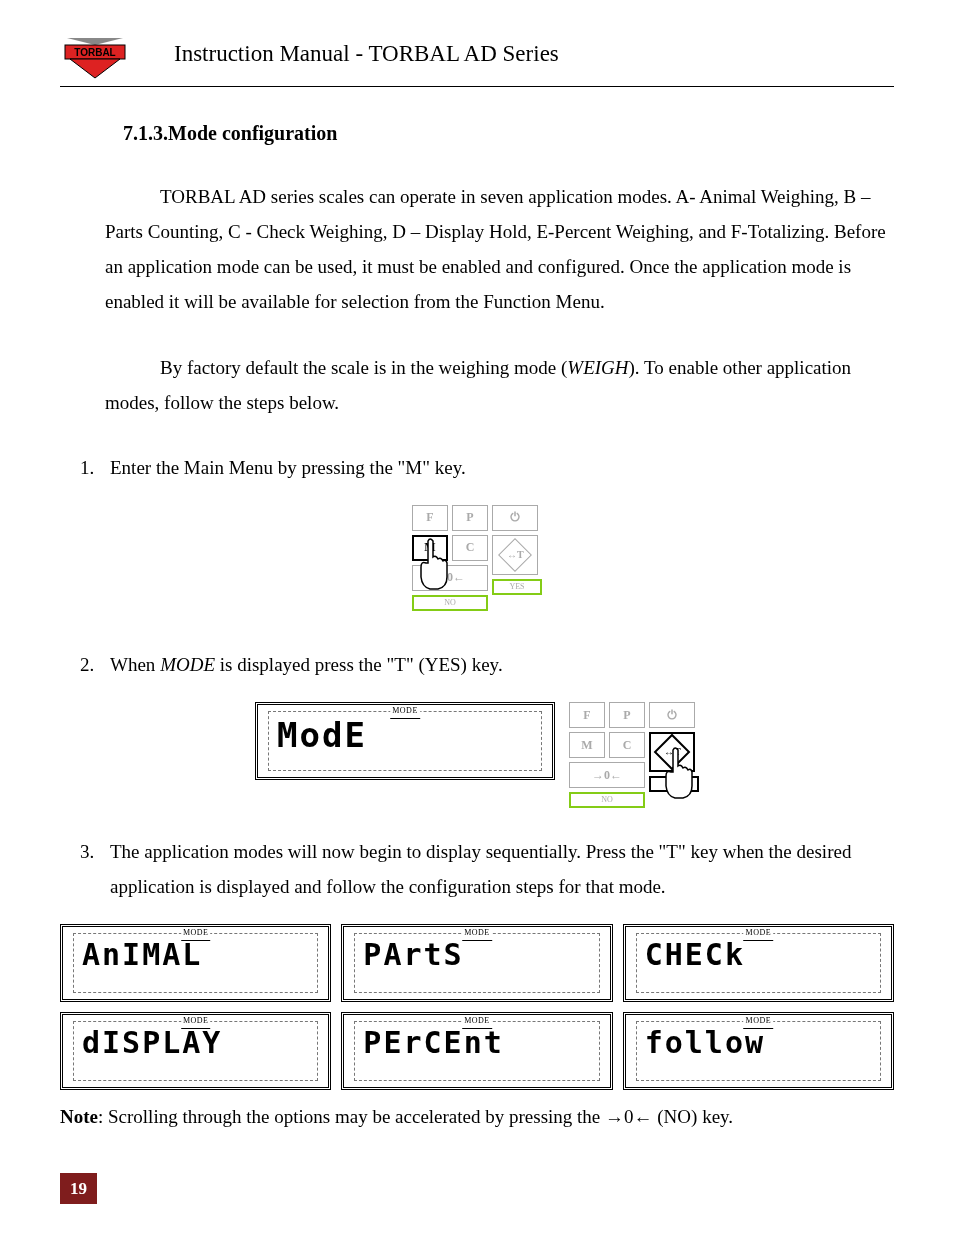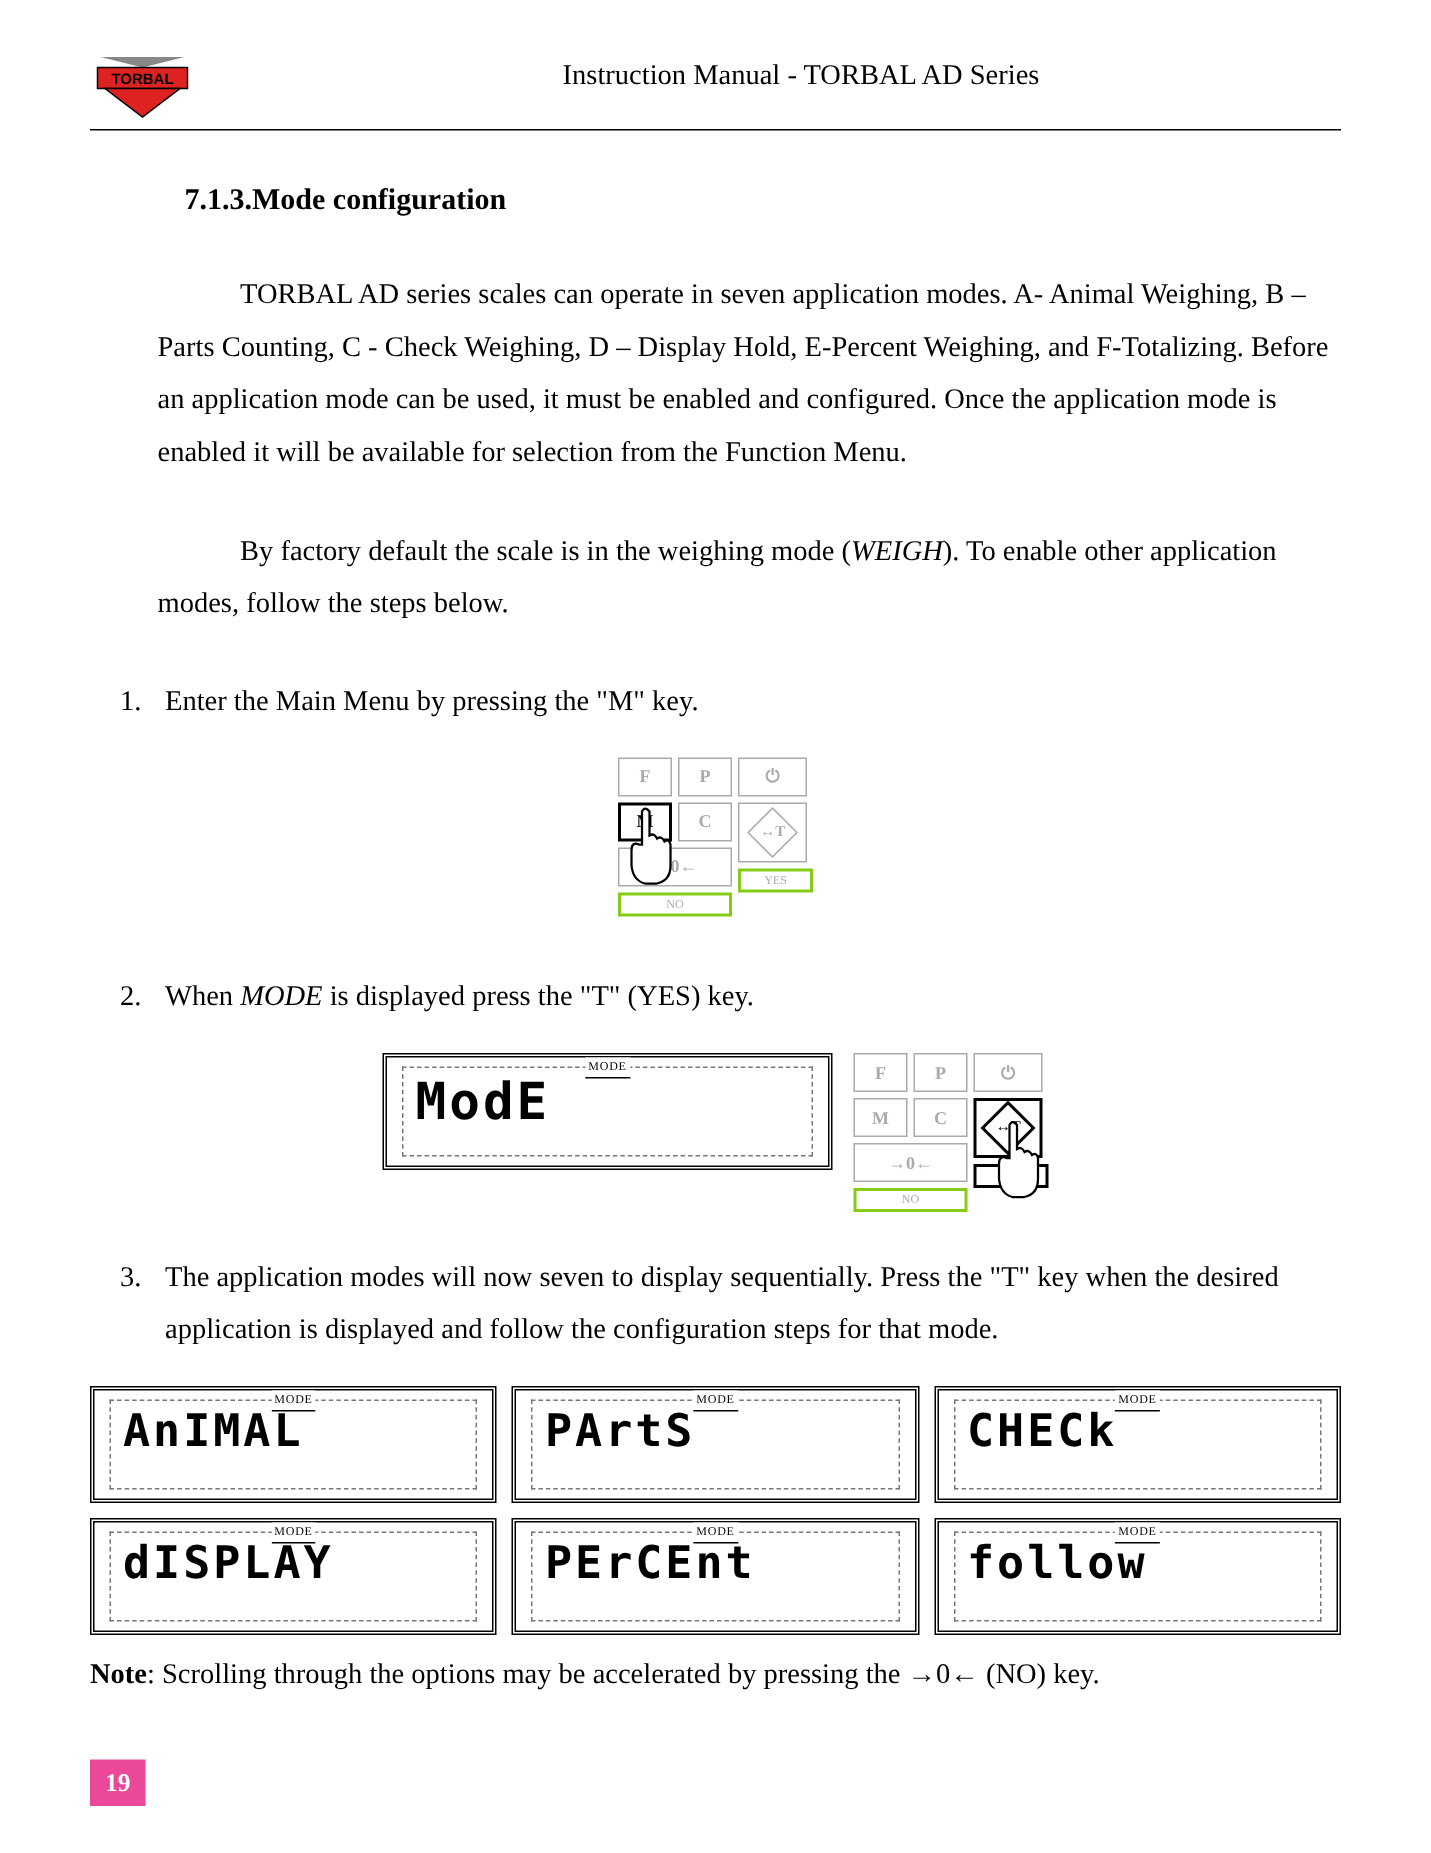--- a/index.html
+++ b/index.html
@@ -23,22 +23,22 @@
     margin-bottom: 30px;
     gap: 24px;
   }
   .logo {
     flex: 0 0 auto;
     margin-right: 20px;
   }
   .logo svg { display:block; }
   .header-title {
     flex: 1;
-    text-align: center;
-    font-size: 19px;
+    text-align: left;
+    font-size: 23px;
     padding-top: 6px;
   }
   .section-heading {
     font-weight: bold;
     margin: 0 0 30px 63px;
     font-size: 20px;
   }
   .body-para {
     margin: 0 0 30px 45px;
     text-indent: 55px;
@@ -153,21 +153,21 @@
     gap:10px;
     margin:10px 0 10px 0;
   }
   .modes-grid .lcd { width:auto; }
   .modes-grid .lcd-text { font-size:30px; }
   .note {
     margin:12px 0 40px 0;
   }
   .note b { font-weight:bold; }
   .pagenum {
-    background:#ec4899;
+    background:#7f1d1d;
     color:#fff;
     font-weight:bold;
     display:inline-block;
     padding:2px 10px;
     font-size:17px;
   }
   .footer { margin-top:30px; }
 </style>
 </head>
 <body>
@@ -263,21 +263,21 @@
         </div>
       </div>
       <svg class="hand" width="60" height="70" style="left:84px;top:40px;">
         <path d="M20 8 Q22 4 25 8 L25 24 Q28 22 30 26 Q33 24 35 28 Q38 26 39 30 L39 44 Q39 54 30 56 L22 56 Q14 54 13 44 L13 34 Q13 28 18 30 L20 30 Z" fill="#fff" stroke="#000" stroke-width="1.5"></path>
       </svg>
     </div>
   </div>
 
   <div class="step-row">
     <div class="step-num">3.</div>
-    <div class="step-text">The application modes will now seven to display sequentially. Press the "T" key when the desired application is displayed and follow the configuration steps for that mode.</div>
+    <div class="step-text">The application modes will now begin to display sequentially. Press the "T" key when the desired application is displayed and follow the configuration steps for that mode.</div>
   </div>
 
   <div class="modes-grid">
     <div class="lcd">
       <div class="lcd-inner">
         <div class="lcd-mode-tag">MODE</div>
         <div class="lcd-text">AnIMAL</div>
       </div>
     </div>
     <div class="lcd">

